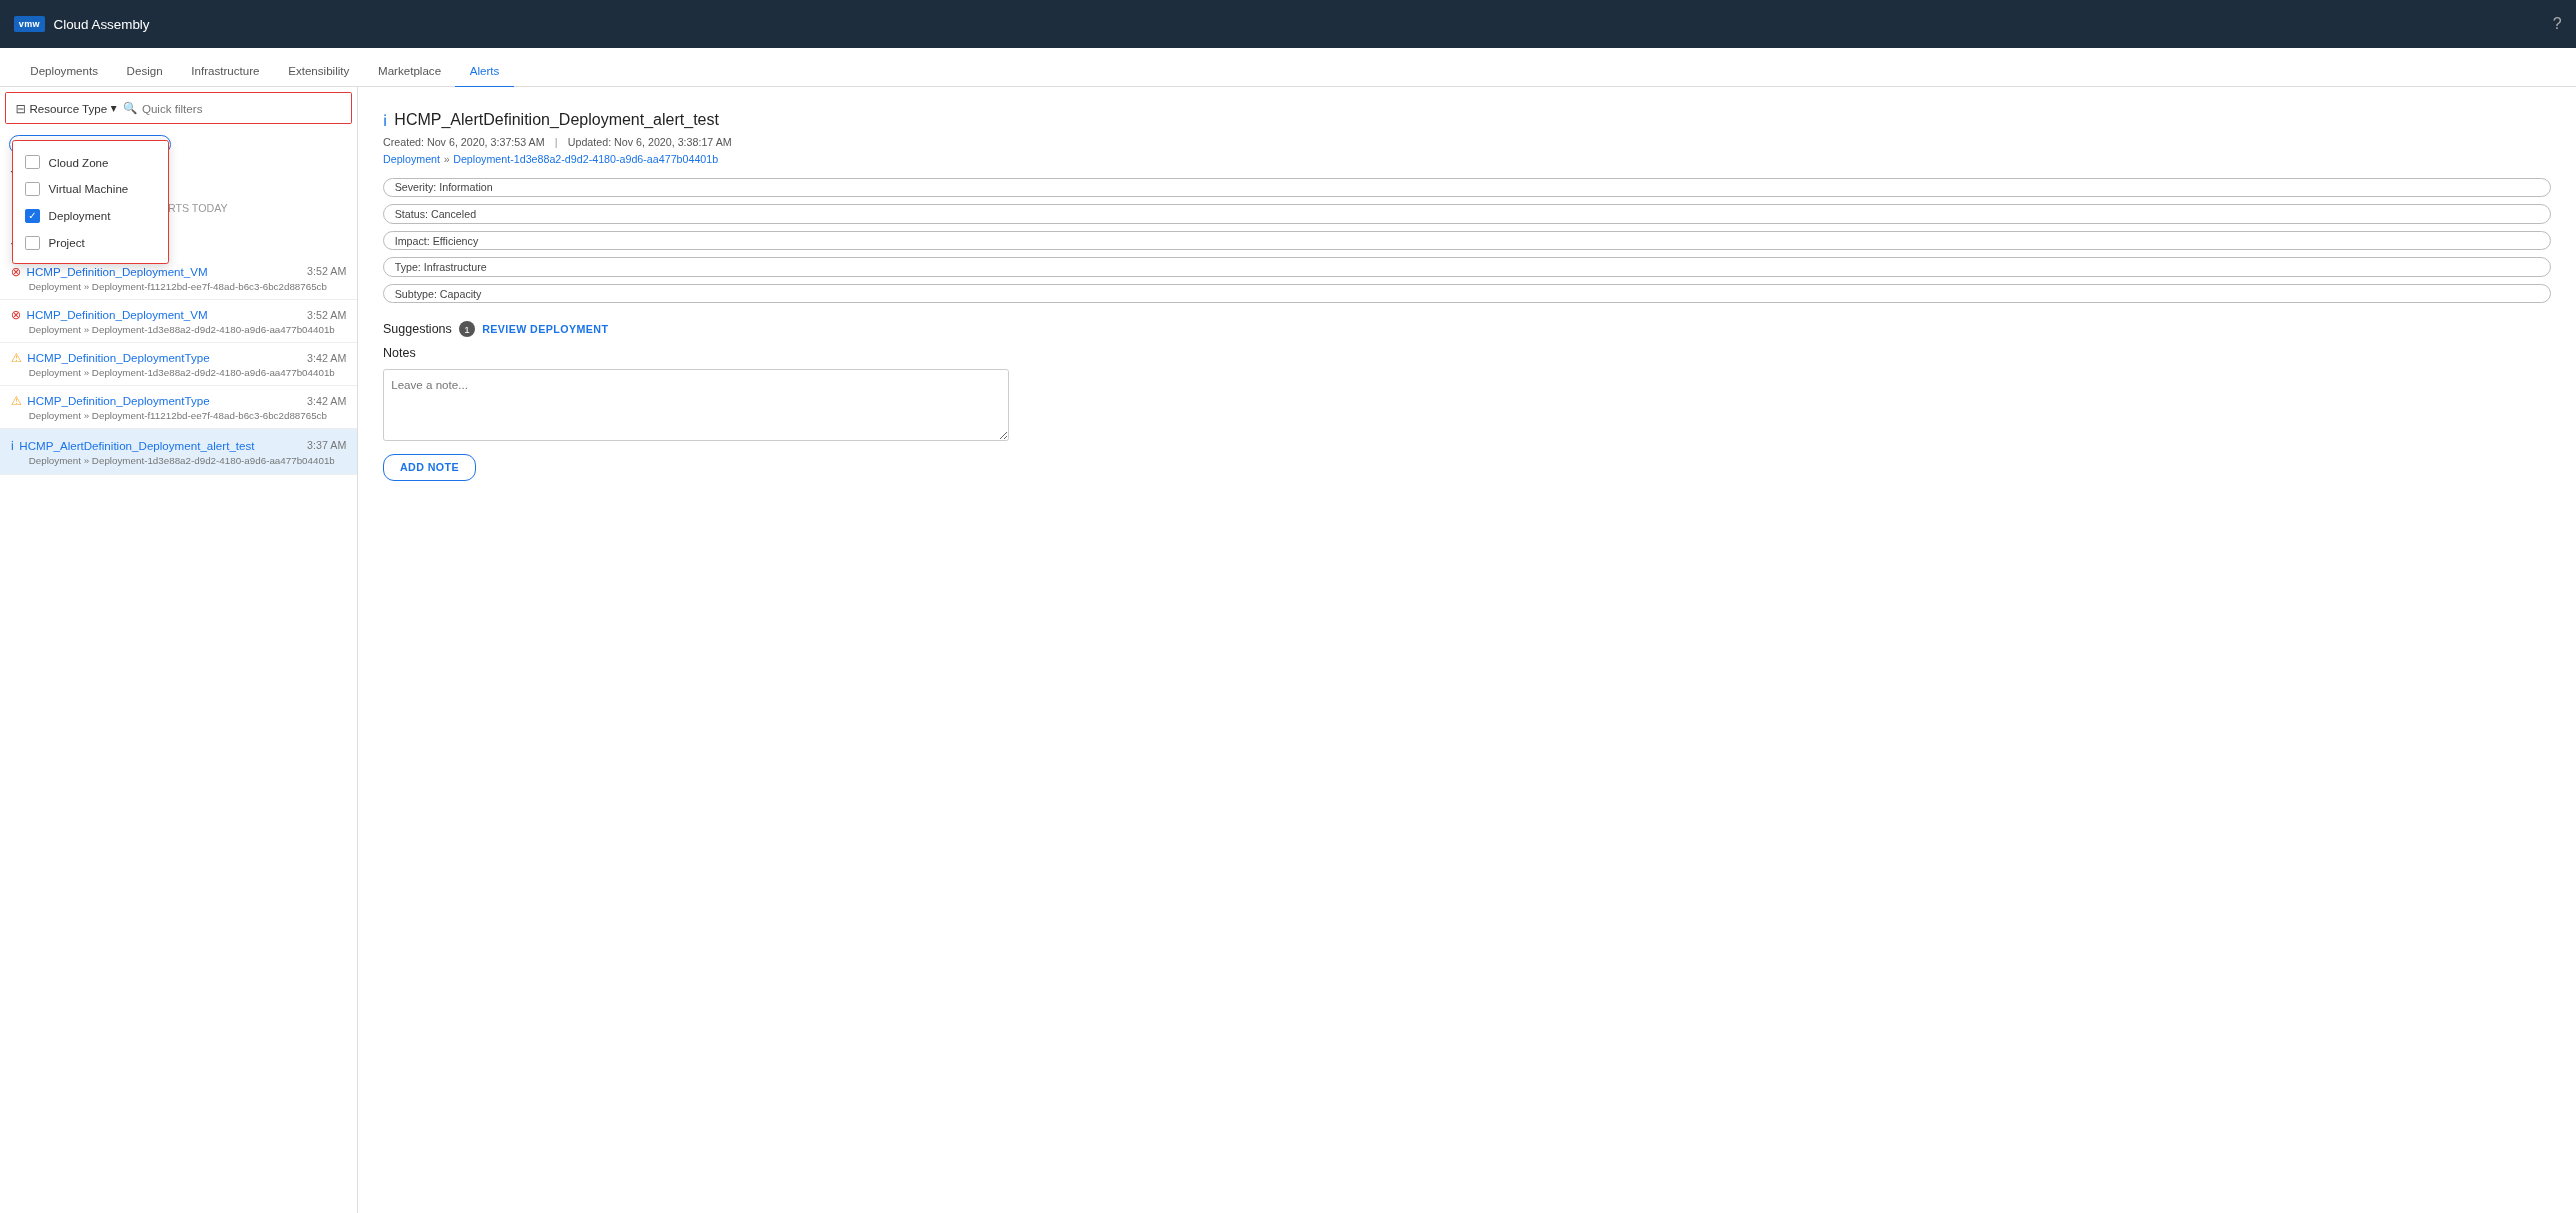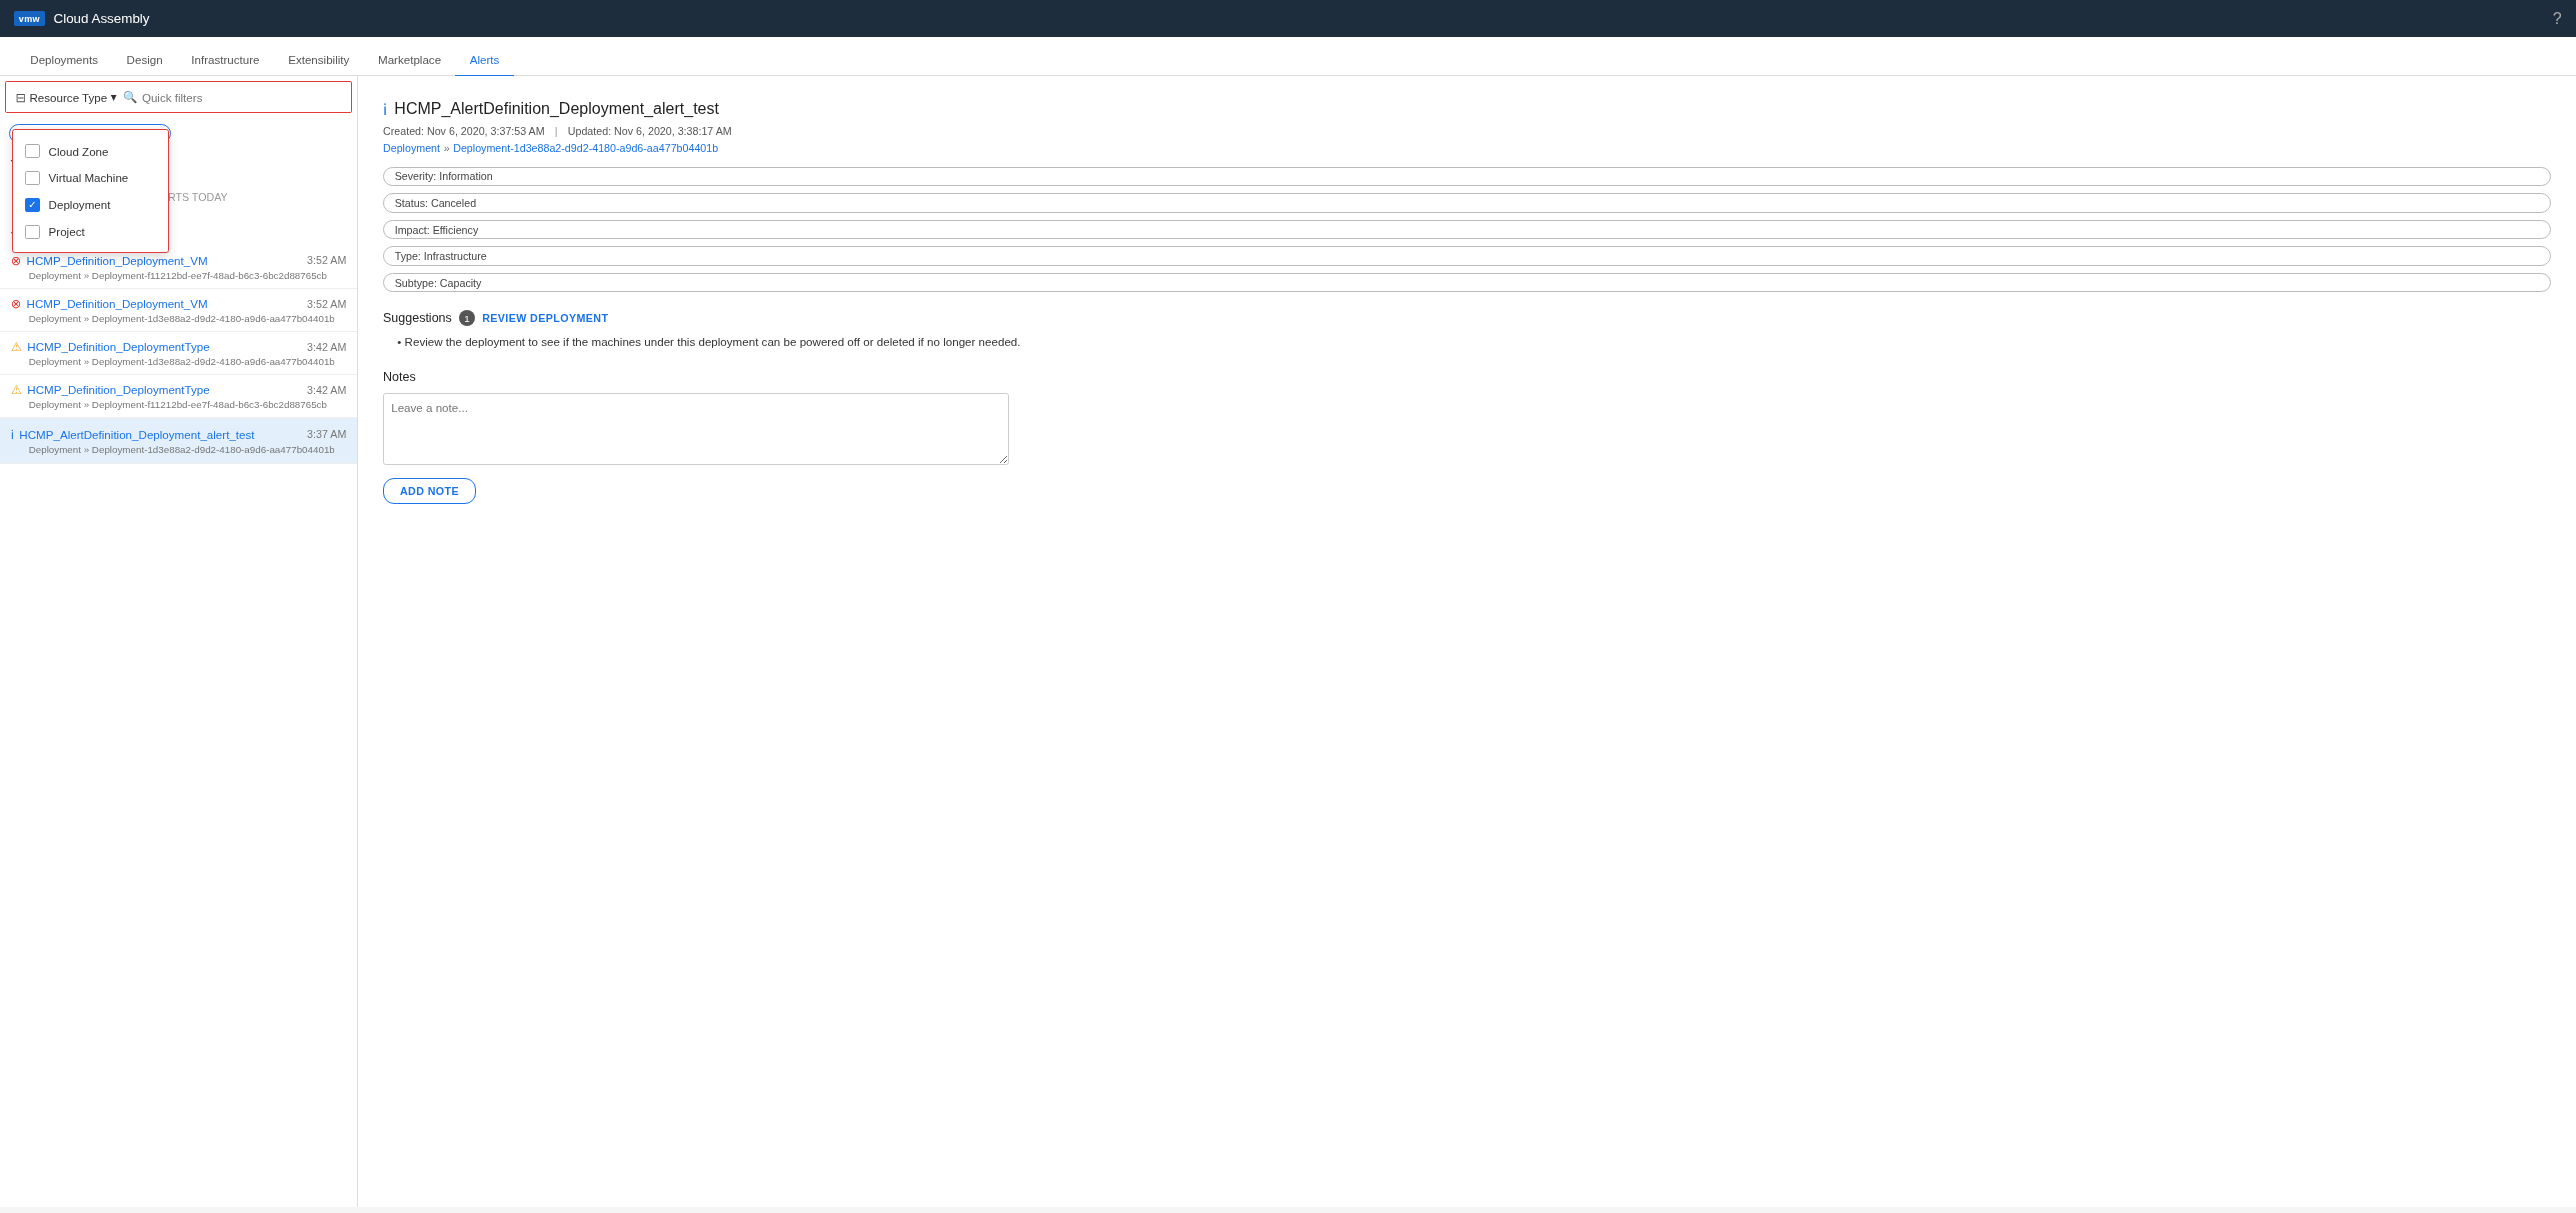--- a/index.html
+++ b/index.html
@@ -1,21 +1,21 @@
 <!DOCTYPE html>
 <html style="font-size:14.3px"><head>
   <meta charset="utf-8">
   <style>
     * { box-sizing: border-box; margin: 0; padding: 0; }
     body { font-family: 'Helvetica Neue', Arial, sans-serif; font-size: 11.6px; background: #f5f5f5; color: #333; }
 
     
     .topbar {
       background: #1e2d3d;
-      height: 37px;
+      height: 48px;
       display: flex;
       align-items: center;
       padding: 0 14.3px;
       justify-content: space-between;
     }
     .topbar-left { display: flex; align-items: center; gap: 9px; }
     .vmw-logo {
       background: #1565c0;
       color: white;
       font-size: 9px;
@@ -468,23 +468,20 @@
       <span class="tag">Type: Infrastructure</span>
       <span class="tag">Subtype: Capacity</span>
     </div>
 
     <div class="suggestions-header">
       <span class="suggestions-label">Suggestions</span>
       <span class="badge">1</span>
       <span class="review-link">REVIEW DEPLOYMENT</span>
     </div>
 
-    <div class="suggestion-text">
-      <span>• </span><span>Review the deployment to see if the machines under this deployment can be powered off or deleted if no longer needed.</span>
-    </div>
 
     <div class="notes-label">Notes</div>
     <textarea class="notes-textarea" placeholder="Leave a note..." style=""></textarea>
     <div>
       <button class="add-note-btn">ADD NOTE</button>
     </div>
 
   </div>
 </div>
 

